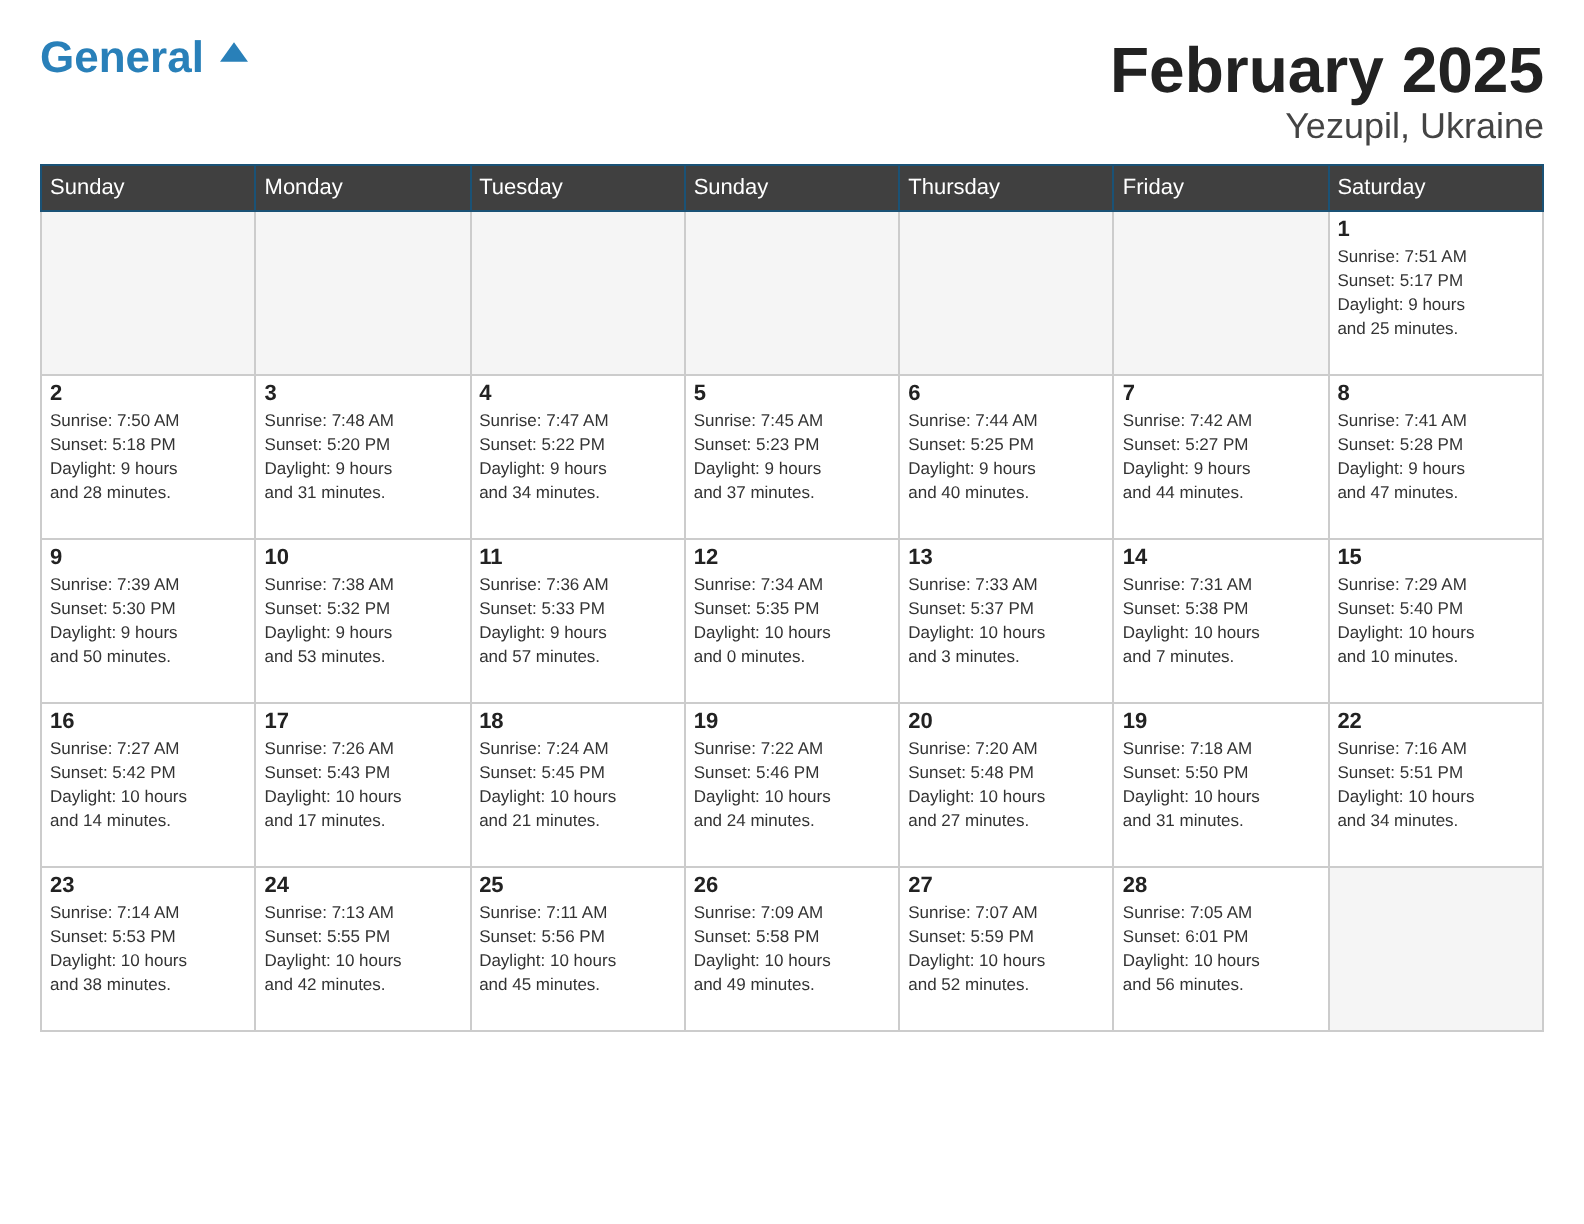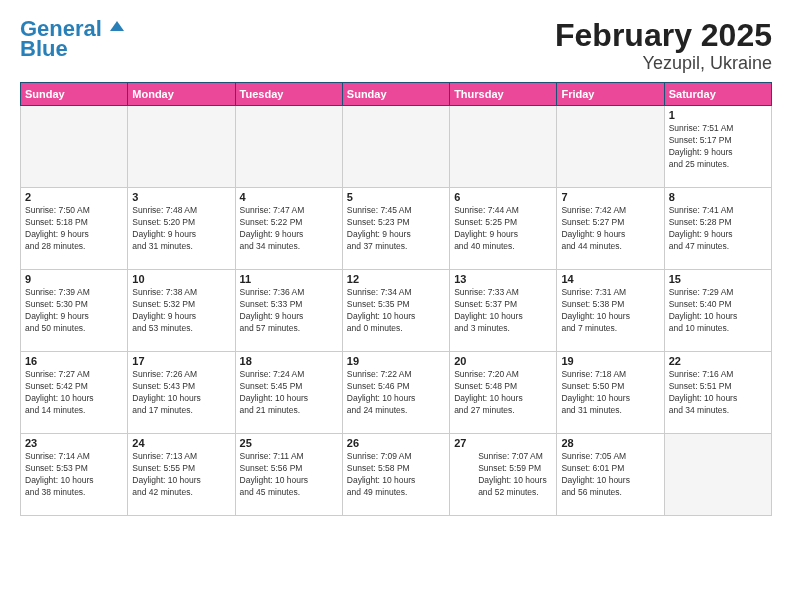--- a/index.html
+++ b/index.html
@@ -52,24 +52,24 @@
     .subtitle {
       font-size: 18px;
       color: #444;
     }
     table {
       width: 100%;
       border-collapse: collapse;
       table-layout: fixed;
     }
     th {
-      background-color: #ec4899;
+      background-color: #404040;
       color: #fff;
       font-size: 11px;
-      font-weight: bold;
+      font-weight: normal;
       padding: 5px 4px;
       text-align: left;
       border: 1px solid #1a5276;
     }
     td {
       border: 1px solid #ccc;
       vertical-align: top;
       padding: 3px 4px;
       font-size: 9px;
       color: #333;
@@ -99,21 +99,20 @@
     <div class="logo">
       <div>
         <div style="display:flex;align-items:center;">
           <span class="logo-text">
             <span>General</span>
             <svg class="logo-icon" viewBox="0 0 20 14" fill="none" style="display:inline-block;vertical-align:middle;margin-left:2px;">
               <polygon points="0,14 10,0 20,14" fill="#2980b9"></polygon>
             </svg>
           </span>
         </div>
-        <div style="font-size:22px;font-weight:bold;color:#2980b9;margin-top:-4px;">Blue</div>
       </div>
     </div>
     <div class="title-area">
       <div class="month-title">February 2025</div>
       <div class="subtitle">Yezupil, Ukraine</div>
     </div>
   </div>
 
   <table>
     <thead>
@@ -320,21 +319,21 @@
           </td>
           <td>
             <div class="day-num">26</div>
             <div class="day-info" style="white-space: pre-line;">Sunrise: 7:09 AM
 Sunset: 5:58 PM
 Daylight: 10 hours
 and 49 minutes.</div>
           </td>
           <td>
             <div class="day-num">27</div>
-            <div class="day-info" style="white-space: pre-line; margin-left: 24px;">Sunrise: 7:07 AM
+            <div class="day-info" style="white-space: pre-line;">Sunrise: 7:07 AM
 Sunset: 5:59 PM
 Daylight: 10 hours
 and 52 minutes.</div>
           </td>
           <td>
             <div class="day-num">28</div>
             <div class="day-info" style="white-space: pre-line;">Sunrise: 7:05 AM
 Sunset: 6:01 PM
 Daylight: 10 hours
 and 56 minutes.</div>

